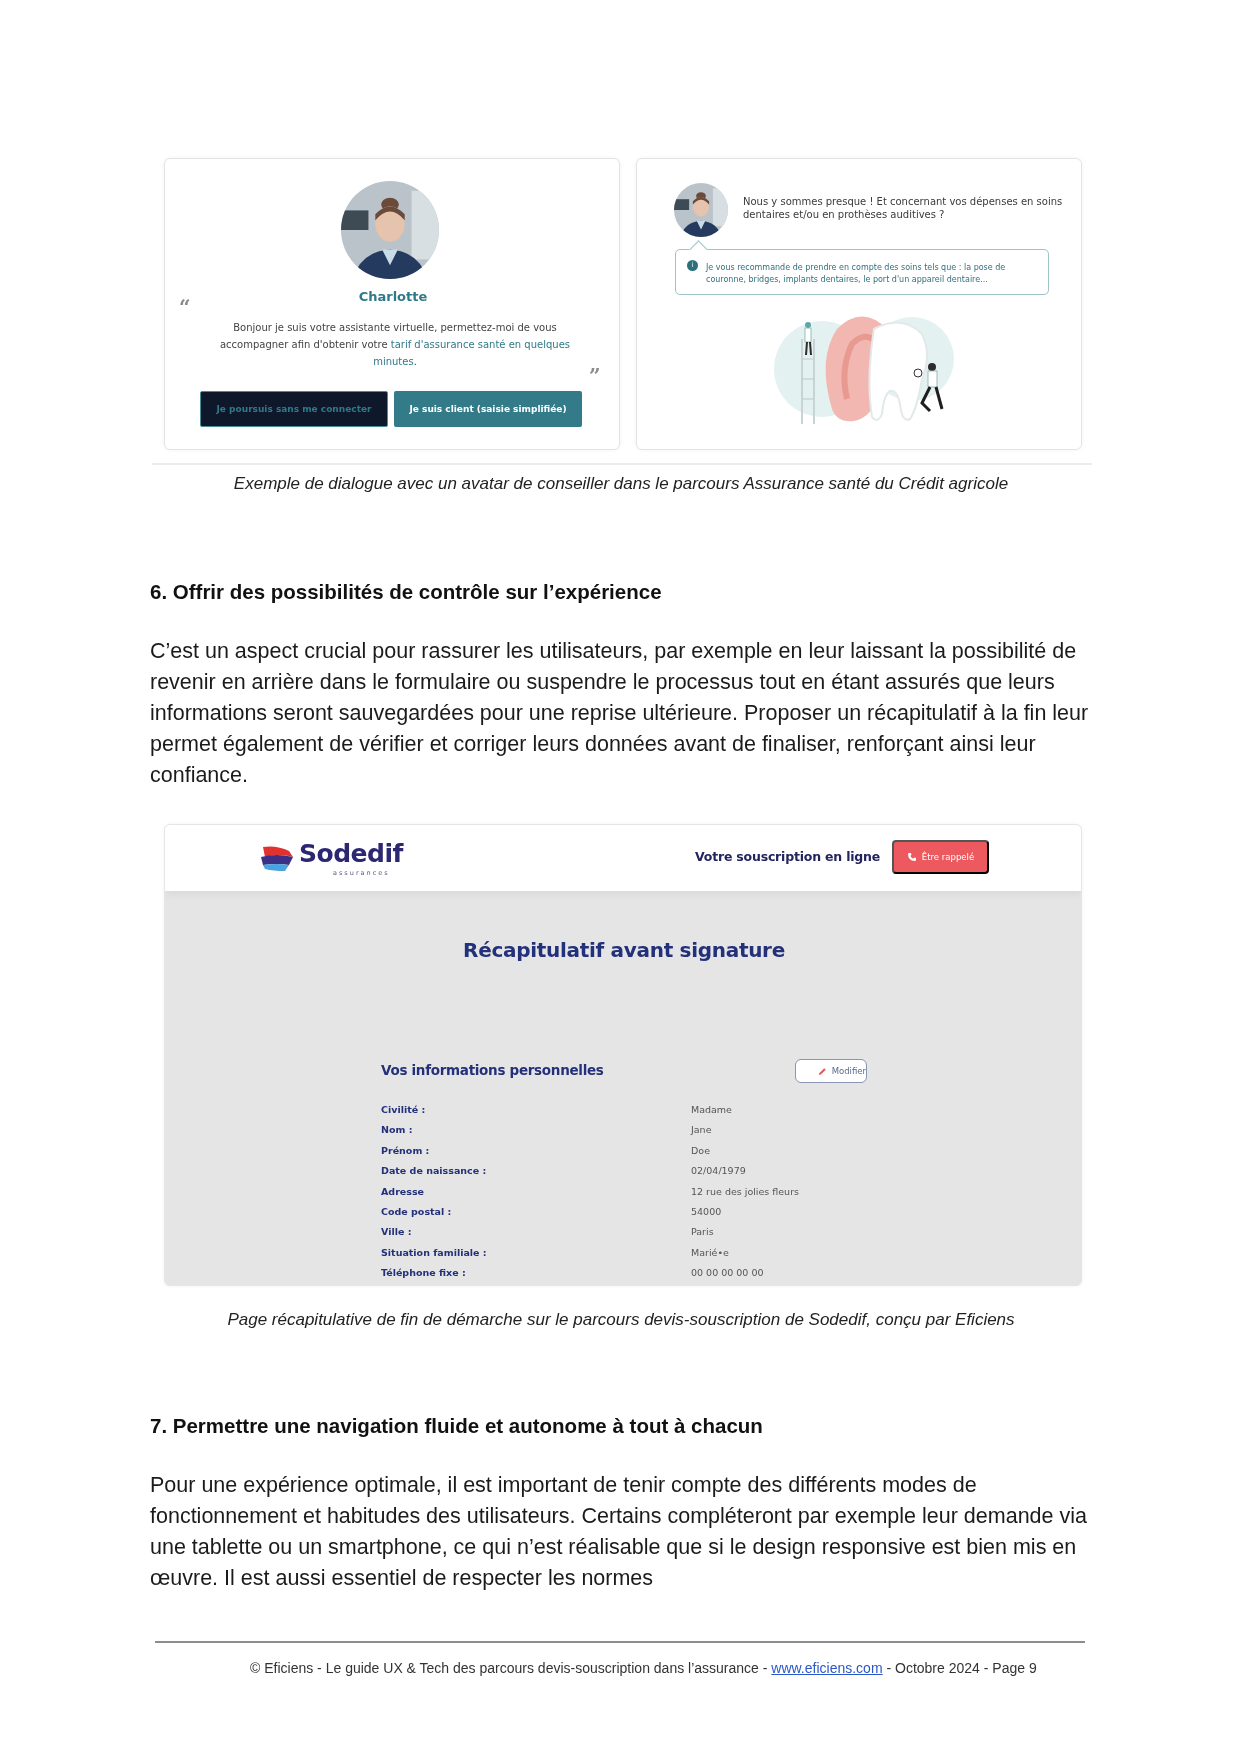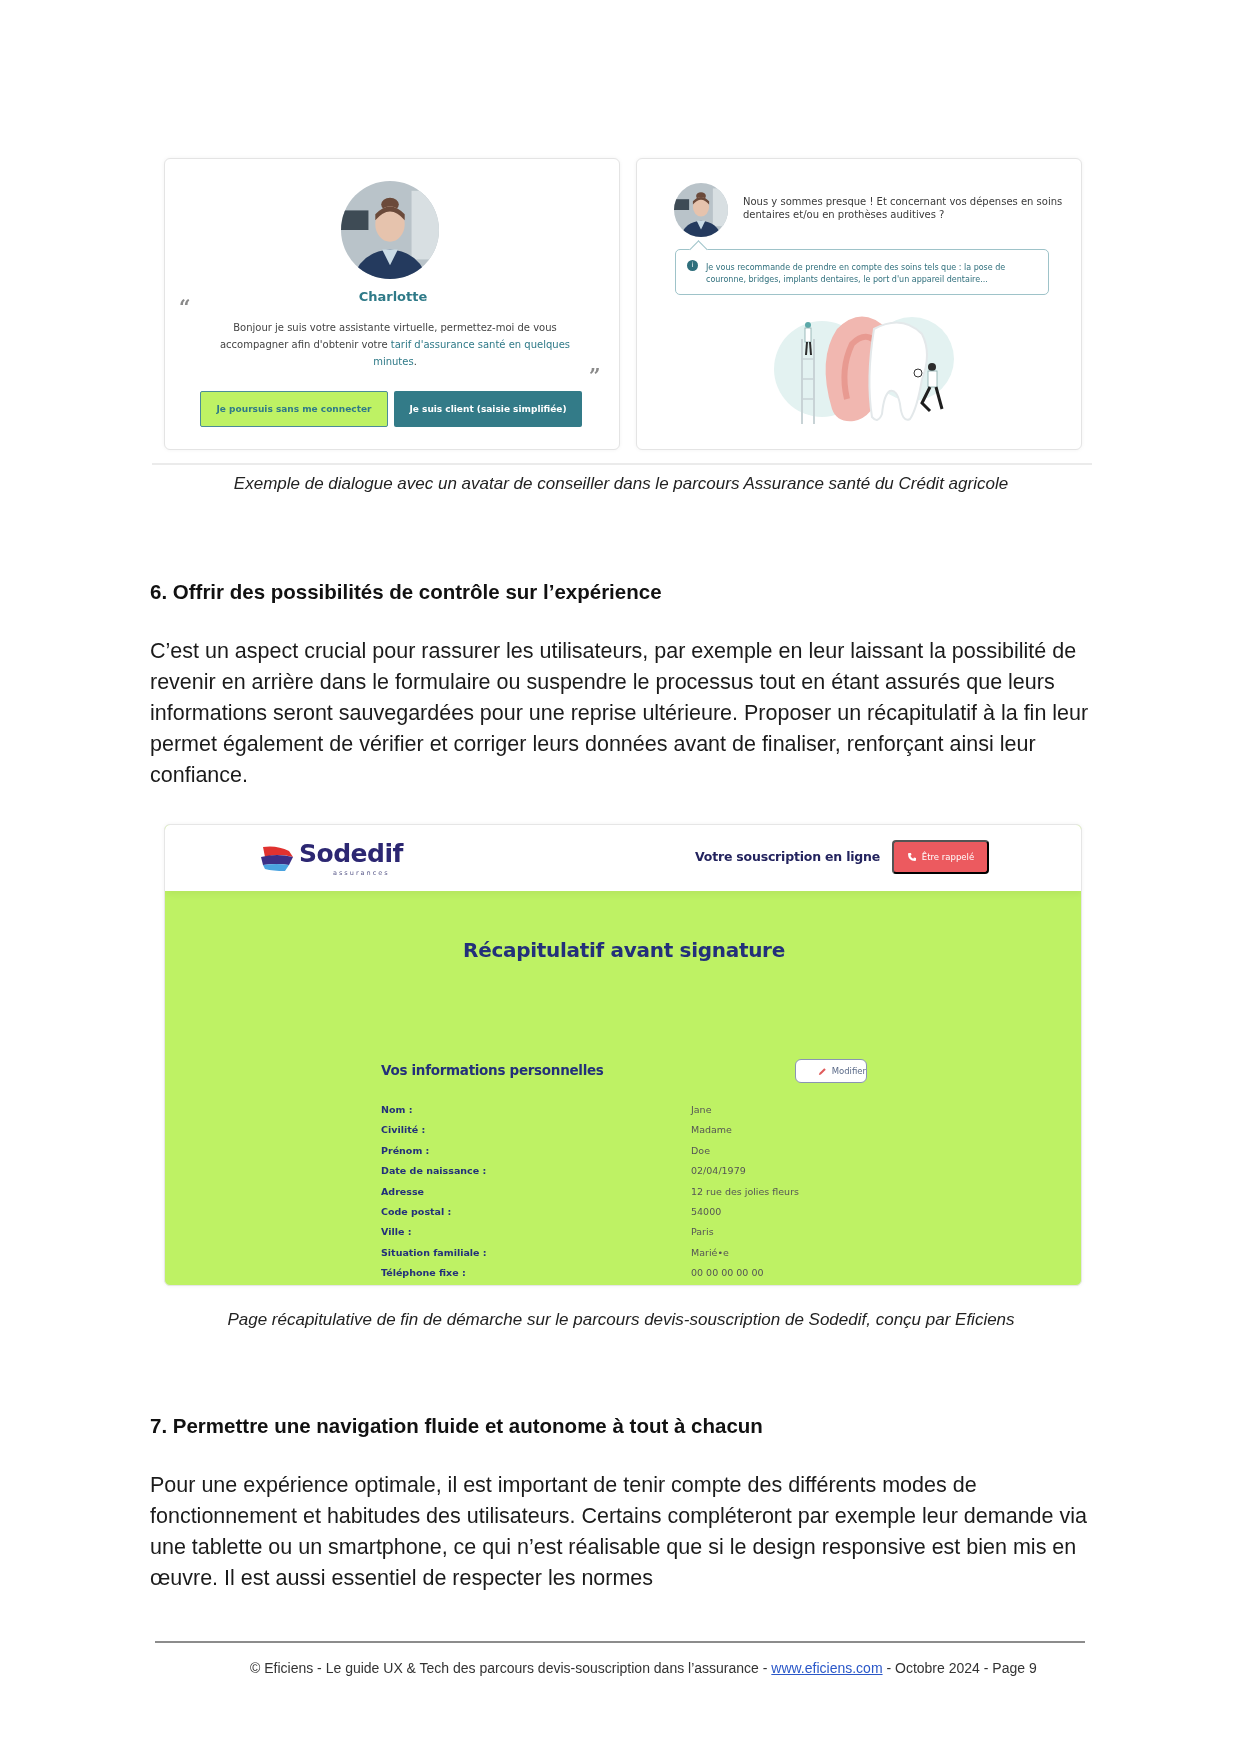--- a/index.html
+++ b/index.html
@@ -18,21 +18,21 @@
   .avatar-a { left: 176px; top: 22px; width: 98px; height: 98px; }
   .avatar-b { left: 37px; top: 24px; width: 54px; height: 54px; }
 
   .advisor-name { position: absolute; left: 0; width: 456px; top: 130px; text-align: center; font-family: "DejaVu Sans", sans-serif; font-weight: bold; font-size: 13px; color: #2f7a88; }
   .quote-open, .quote-close { position: absolute; font-family: "DejaVu Serif", serif; font-size: 20px; color: #8a8a8a; font-weight: bold; }
   .quote-open { left: 14px; top: 136px; }
   .quote-close { left: 424px; top: 205px; }
   .intro-text { position: absolute; left: 40px; width: 380px; top: 160px; text-align: center; font-family: "DejaVu Sans", sans-serif; font-size: 10px; line-height: 17px; color: #444; }
   .intro-text .hl { color: #2f7a88; }
   .btn-a { position: absolute; top: 232px; height: 36px; border-radius: 2px; font-family: "DejaVu Sans", sans-serif; font-size: 9px; font-weight: bold; display: flex; align-items: center; justify-content: center; }
-  .btn-outline { left: 35px; width: 188px; border: 1.5px solid #4a8c99; color: #2f7a88; background: #bef264; }
+  .btn-outline { left: 35px; width: 188px; border: 1.5px solid #4a8c99; color: #2f7a88; background: #0f172a; }
   .btn-solid { left: 229px; width: 188px; background: #337b88; color: #fff; border: none; }
 
   .bot-msg { position: absolute; left: 106px; top: 36px; width: 320px; font-family: "DejaVu Sans", sans-serif; font-size: 10px; line-height: 13px; color: #3a3a3a; }
   .tip-box { position: absolute; left: 38px; top: 90px; width: 374px; height: 46px; border: 1px solid #9ec3c9; border-radius: 5px; background: #fff; }
   .tip-box::before { content: ""; position: absolute; left: 16px; top: -7px; width: 12px; height: 12px; background: #fff; border-left: 1px solid #9ec3c9; border-top: 1px solid #9ec3c9; transform: rotate(45deg); }
   .info-dot { position: absolute; left: 11px; top: 10px; width: 11px; height: 11px; border-radius: 50%; background: #2f6f7c; color: #fff; font-size: 7px; line-height: 11px; text-align: center; font-family: "DejaVu Sans", sans-serif; }
   .tip-text { position: absolute; left: 30px; top: 12px; width: 340px; font-family: "DejaVu Sans", sans-serif; font-size: 8px; line-height: 12px; color: #2f6f7c; }
   .illustration { position: absolute; left: 125px; top: 140px; width: 200px; height: 150px; }
 
   .caption { position: absolute; left: 0; width: 1242px; text-align: center; font-family: Liberation Sans, sans-serif; font-style: italic; font-size: 17px; color: #222; }
@@ -41,21 +41,21 @@
 
   
   .section-heading { position: absolute; left: 150px; font-family: "Liberation Sans", sans-serif; font-weight: bold; font-size: 20.5px; color: #111; }
   .h6 { top: 580px; }
   .h7 { top: 1414px; }
   .body-para { position: absolute; left: 150px; width: 960px; font-family: "Liberation Sans", sans-serif; font-size: 21.5px; line-height: 31px; color: #1b1b1b; }
   .p6 { top: 636px; }
   .p7 { top: 1470px; }
 
   
-  .fig2 { position: absolute; left: 164px; top: 824px; width: 918px; height: 462px; background: #bef264; border: 1px solid #e6e6e6; border-radius: 6px; box-shadow: 0 0 4px rgba(0,0,0,0.05); overflow: hidden; }
+  .fig2 { position: absolute; left: 164px; top: 824px; width: 918px; height: 462px; background: #e5e5e5; border: 1px solid #e6e6e6; border-radius: 6px; box-shadow: 0 0 4px rgba(0,0,0,0.05); overflow: hidden; }
   .s-header { position: absolute; left: 0; top: 0; width: 918px; height: 66px; background: #fff; box-shadow: 0 3px 8px rgba(0,0,0,0.06); }
   .s-logo { position: absolute; left: 94px; top: 14px; width: 150px; height: 40px; }
   .s-logo-mark { position: absolute; left: 0; top: 6px; width: 36px; height: 26px; }
   .s-logo-name { position: absolute; left: 40px; top: 0px; font-family: "DejaVu Sans", sans-serif; font-weight: bold; font-size: 25px; color: #2c2772; letter-spacing: -0.5px; }
   .s-logo-sub { position: absolute; left: 74px; top: 30px; font-family: "DejaVu Sans", sans-serif; font-size: 6.5px; letter-spacing: 2px; color: #5a5a8a; }
   .s-header-title { position: absolute; left: 530px; top: 24px; font-family: "DejaVu Sans", sans-serif; font-weight: bold; font-size: 12.5px; color: #23235e; letter-spacing: -0.2px; text-align: right; }
   .s-callback { position: absolute; left: 727px; top: 15px; width: 97px; height: 34px; background: #ec5a5f; border-radius: 4px; color: #fff; font-family: "DejaVu Sans", sans-serif; font-size: 8.5px; display: flex; align-items: center; justify-content: center; gap: 5px; }
   .s-callback svg { width: 10px; height: 10px; }
   .s-title { position: absolute; left: 0; width: 918px; top: 113px; text-align: center; font-family: "DejaVu Sans", sans-serif; font-weight: bold; font-size: 20px; color: #23307a; letter-spacing: -0.3px; }
   .s-sub { position: absolute; left: 0; width: 918px; top: 159px; text-align: center; font-family: "DejaVu Sans", sans-serif; font-size: 11.5px; line-height: 19px; color: #4a4a4a; }
@@ -172,26 +172,26 @@
   <div class="s-section-title">Vos informations personnelles</div>
   <button class="s-edit">
     <svg viewBox="0 0 10 10">
       <path d="M1 9 L1.6 6.8 L7 1.4 L8.6 3 L3.2 8.4 Z" fill="#e05a5a"></path>
     </svg>
     <span>Modifier</span>
   </button>
 
   <div class="s-rows">
     <div class="s-row">
+        <span class="s-label">Civilité :</span>
+        <span class="s-value">Madame</span>
+      </div>
+    <div class="s-row">
         <span class="s-label">Nom :</span>
         <span class="s-value">Jane</span>
-      </div>
-    <div class="s-row">
-        <span class="s-label">Civilité :</span>
-        <span class="s-value">Madame</span>
       </div>
     <div class="s-row">
         <span class="s-label">Prénom :</span>
         <span class="s-value">Doe</span>
       </div>
     <div class="s-row">
         <span class="s-label">Date de naissance :</span>
         <span class="s-value">02/04/1979</span>
       </div>
     <div class="s-row">

